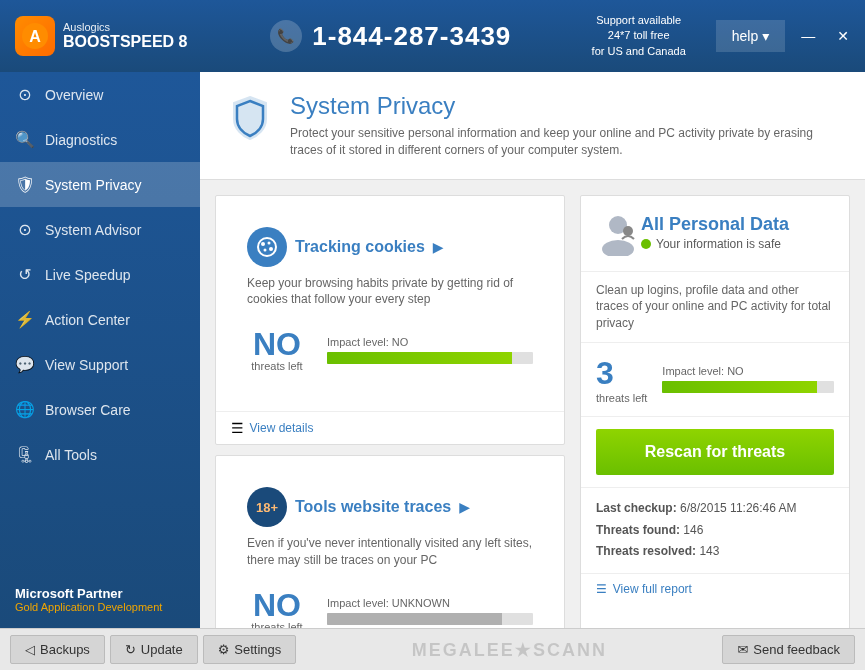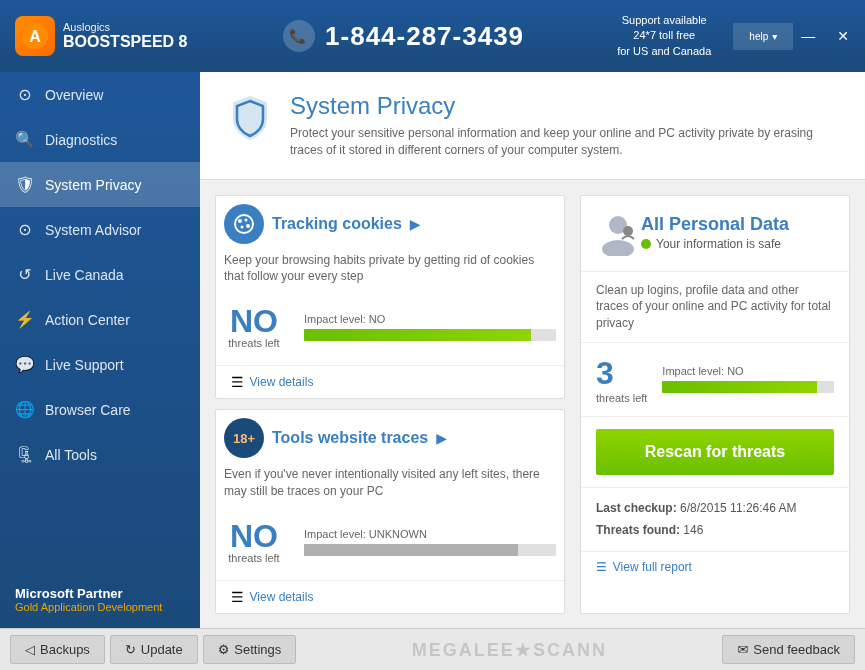--- a/index.html
+++ b/index.html
@@ -62,25 +62,25 @@
       text-align: center;
       padding: 0 20px;
       line-height: 1.4;
     }
     .help-btn {
       color: white;
       background: rgba(255,255,255,0.15);
       border: none;
       padding: 8px 16px;
       cursor: pointer;
-      font-size: 10px;
+      font-size: 14px;
       display: flex;
       align-items: flex-start;
       gap: 4px;
-      margin: 0 2px;
+      margin: 0 10px;
     }
     .win-controls {
       display: flex;
       align-items: center;
       gap: 10px;
       color: white;
       font-size: 14px;
     }
     .win-btn { cursor: pointer; padding: 2px 6px; }
 
@@ -158,21 +158,21 @@
     }
 
     
     .left-panels { flex: 1; display: flex; flex-direction: column; gap: 10px; }
 
     .panel {
       background: white;
       border: 1px solid #ddd;
       border-radius: 2px;
     }
-    .panel-inner { padding: 8px; }
+    .panel-inner { padding: 31px; }
 
     .panel-title {
       display: flex;
       align-items: center;
       gap: 8px;
       margin-bottom: 8px;
     }
     .panel-title-icon {
       width: 40px;
       height: 40px;
@@ -447,29 +447,29 @@
       <div class="sidebar-item active">
         <span class="sidebar-icon">🛡</span>
         <span>System Privacy</span>
       </div>
       <div class="sidebar-item">
         <span class="sidebar-icon">⊙</span>
         <span>System Advisor</span>
       </div>
       <div class="sidebar-item">
         <span class="sidebar-icon">↺</span>
-        <span>Live Canada</span>
+        <span>Live Speedup</span>
       </div>
       <div class="sidebar-item">
         <span class="sidebar-icon">⚡</span>
         <span>Action Center</span>
       </div>
       <div class="sidebar-item">
         <span class="sidebar-icon">💬</span>
-        <span>Live Support</span>
+        <span>View Support</span>
       </div>
       <div class="sidebar-item">
         <span class="sidebar-icon">🌐</span>
         <span>Browser Care</span>
       </div>
       <div class="sidebar-item">
         <span class="sidebar-icon">🗜</span>
         <span>All Tools</span>
       </div>
     </div>
@@ -602,20 +602,24 @@
 
         <div class="last-checkup">
           <div>
             <span class="bold">Last checkup:</span>
             <span>6/8/2015 11:26:46 AM</span>
           </div>
           <div>
             <span class="bold">Threats found:</span>
             <span>146</span>
           </div>
+          <div>
+            <span class="bold">Threats resolved:</span>
+            <span>143</span>
+          </div>
         </div>
 
         <div class="full-report-link">
           <span>☰</span>
           <span>View full report</span>
         </div>
 
       </div>
 
     </div>

